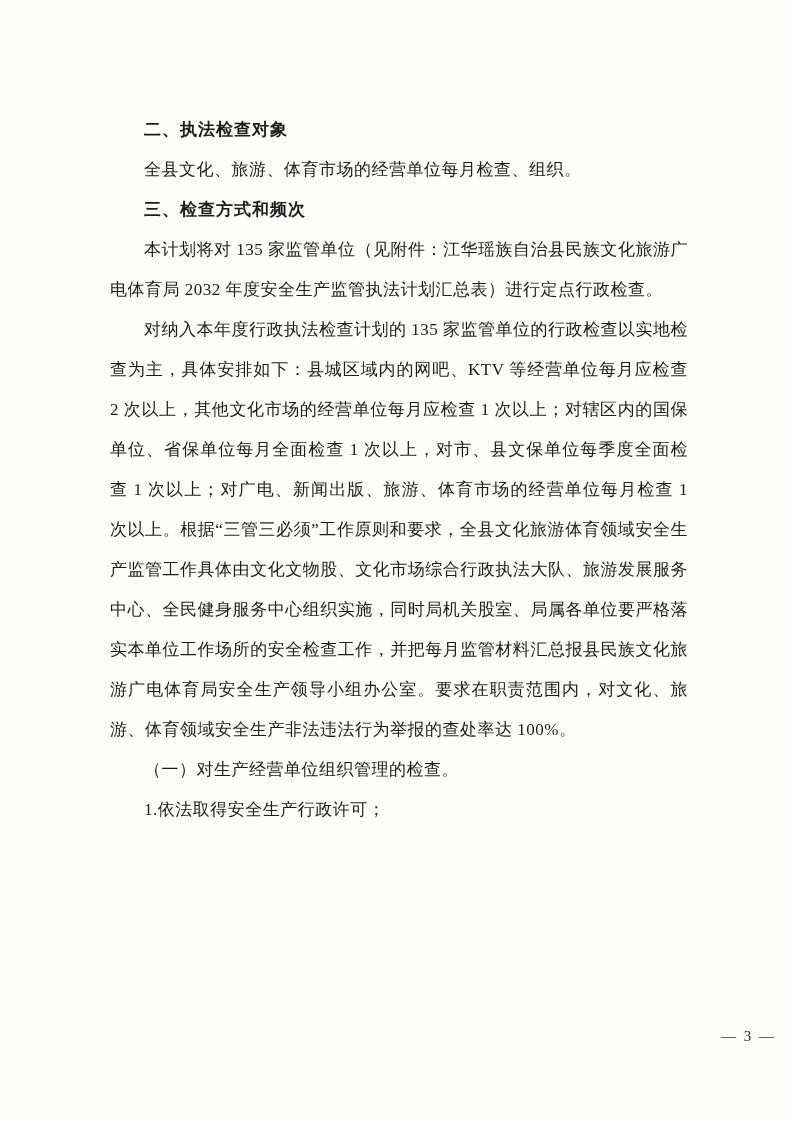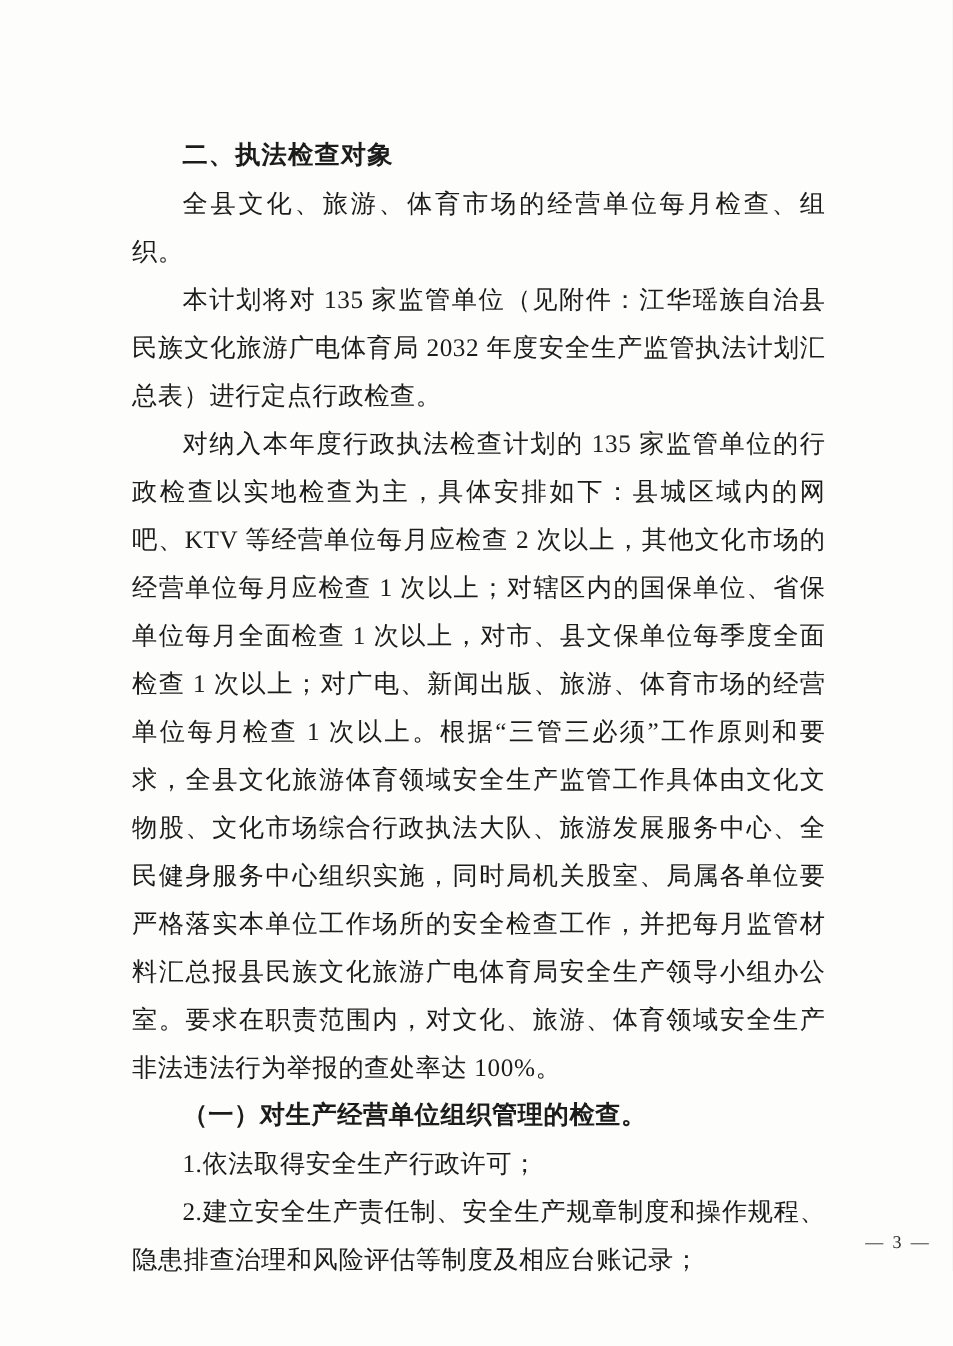--- a/index.html
+++ b/index.html
@@ -15,54 +15,54 @@
     overflow: hidden;
   }
   .content {
     position: absolute;
     left: 110px;
     top: 110px;
     width: 578px;
   }
   .para {
     margin: 0;
-    font-size: 21px;
+    font-size: 17px;
     line-height: 40px;
     text-align: justify;
     text-indent: 2em;
     letter-spacing: 0.5px;
     word-break: break-all;
   }
   .para.heading {
     font-family: "Liberation Sans", "DejaVu Sans", sans-serif;
     font-weight: bold;
     letter-spacing: 1px;
   }
   .para.subheading {
     font-family: "Liberation Sans", "DejaVu Sans", sans-serif;
-    font-weight: bold;
+    font-weight: normal;
     letter-spacing: 0.5px;
   }
   .page-number {
     position: absolute;
     right: 18px;
     top: 1028px;
     font-size: 15px;
     letter-spacing: 2px;
     color: #2a2a2a;
     font-family: "Liberation Serif", "DejaVu Serif", serif;
   }
 </style>
 </head>
 <body>
 
 <div class="page">
   <main class="content">
       <p class="para heading">二、执法检查对象</p>
       <p class="para">全县文化、旅游、体育市场的经营单位每月检查、组织。</p>
+      <p class="para heading">三、检查方式和频次</p>
       <p class="para">本计划将对 135 家监管单位（见附件：江华瑶族自治县民族文化旅游广电体育局 2032 年度安全生产监管执法计划汇总表）进行定点行政检查。</p>
       <p class="para">对纳入本年度行政执法检查计划的 135 家监管单位的行政检查以实地检查为主，具体安排如下：县城区域内的网吧、KTV 等经营单位每月应检查 2 次以上，其他文化市场的经营单位每月应检查 1 次以上；对辖区内的国保单位、省保单位每月全面检查 1 次以上，对市、县文保单位每季度全面检查 1 次以上；对广电、新闻出版、旅游、体育市场的经营单位每月检查 1 次以上。根据“三管三必须”工作原则和要求，全县文化旅游体育领域安全生产监管工作具体由文化文物股、文化市场综合行政执法大队、旅游发展服务中心、全民健身服务中心组织实施，同时局机关股室、局属各单位要严格落实本单位工作场所的安全检查工作，并把每月监管材料汇总报县民族文化旅游广电体育局安全生产领导小组办公室。要求在职责范围内，对文化、旅游、体育领域安全生产非法违法行为举报的查处率达 100%。</p>
       <p class="para subheading">（一）对生产经营单位组织管理的检查。</p>
       <p class="para">1.依法取得安全生产行政许可；</p>
-      <p class="para">2.建立安全生产责任制、安全生产规章制度和操作规程、隐患排查治理和风险评估等制度及相应台账记录；</p>
     </main>
   <div class="page-number">— 3 —</div>
 </div>
 
 </body></html>

